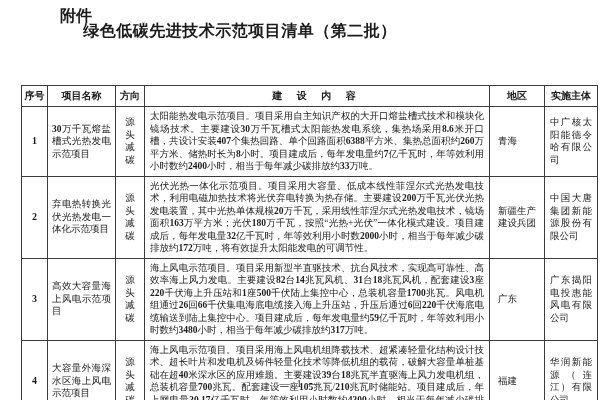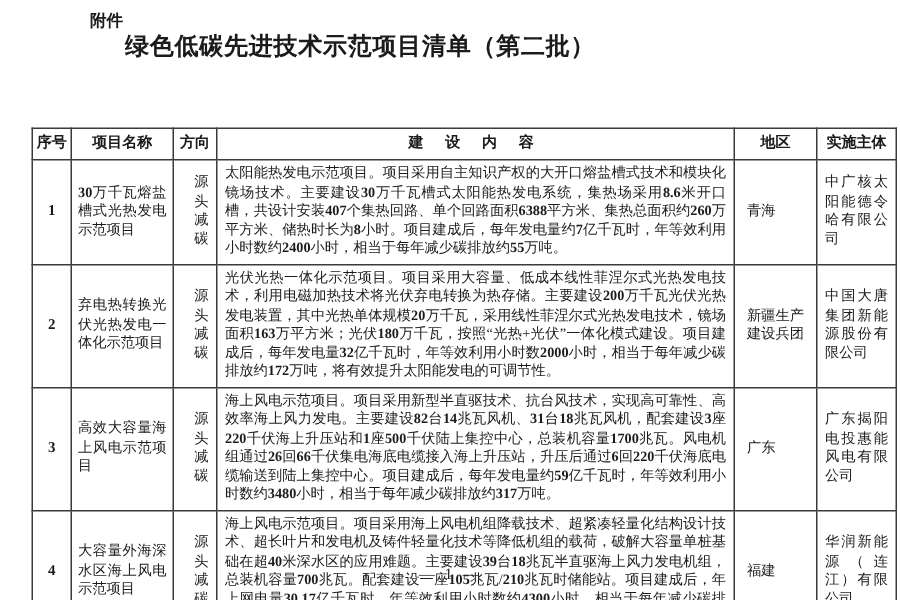--- a/index.html
+++ b/index.html
@@ -8,21 +8,21 @@
     background: #ffffff;
     color: #1b1b1b;
     font-family: "Liberation Serif", serif;
     position: relative;
     overflow: hidden;
   }
   .attachment {
     position: absolute;
     left: 28px;
     top: 6px;
-    font-size: 11px;
+    font-size: 16px;
     font-weight: bold;
     padding-left: 32px;
   }
   .doc-title {
     position: absolute;
     left: 0;
     top: 21px;
     width: 480px;
     text-align: center;
     font-size: 16px;
@@ -60,21 +60,21 @@
     text-align: center;
     font-weight: bold;
     font-size: 10px;
   }
   td.c-name {
     padding: 2px 4px;
     text-align: justify;
   }
   td.c-dir {
     padding: 2px 5px;
-    text-align: right;
+    text-align: center;
   }
   td.c-content {
     padding: 3px 5px;
     text-align: justify;
     line-height: 12.5px;
   }
   td.c-region {
     padding: 2px 8px;
     text-align: justify;
   }
@@ -119,21 +119,21 @@
         <th class="h-content">建 设 内 容</th>
         <th>地区</th>
         <th>实施主体</th>
       </tr>
     </thead>
     <tbody>
       <tr>
         <td class="c-index">1</td>
         <td class="c-name"><b>30</b>万千瓦熔盐槽式光热发电示范项目</td>
         <td class="c-dir">源头减碳</td>
-        <td class="c-content">太阳能热发电示范项目。项目采用自主知识产权的大开口熔盐槽式技术和模块化镜场技术。主要建设<b>30</b>万千瓦槽式太阳能热发电系统，集热场采用<b>8.6</b>米开口槽，共设计安装<b>407</b>个集热回路、单个回路面积<b>6388</b>平方米、集热总面积约<b>260</b>万平方米、储热时长为<b>8</b>小时。项目建成后，每年发电量约<b>7</b>亿千瓦时，年等效利用小时数约<b>2400</b>小时，相当于每年减少碳排放约<b>55</b>万吨。</td>
+        <td class="c-content">太阳能热发电示范项目。项目采用自主知识产权的大开口熔盐槽式技术和模块化镜场技术。主要建设<b>30</b>万千瓦槽式太阳能热发电系统，集热场采用<b>8.6</b>米开口槽，共设计安装<b>407</b>个集热回路、单个回路面积<b>6388</b>平方米、集热总面积约<b>260</b>万平方米、储热时长为<b>8</b>小时。项目建成后，每年发电量约<b>7</b>亿千瓦时，年等效利用小时数约<b>2400</b>小时，相当于每年减少碳排放约<b>33</b>万吨。</td>
         <td class="c-region">青海</td>
         <td class="c-entity">中广核太阳能德令哈有限公司</td>
       </tr>
       <tr>
         <td class="c-index">2</td>
         <td class="c-name">弃电热转换光伏光热发电一体化示范项目</td>
         <td class="c-dir">源头减碳</td>
         <td class="c-content">光伏光热一体化示范项目。项目采用大容量、低成本线性菲涅尔式光热发电技术，利用电磁加热技术将光伏弃电转换为热存储。主要建设<b>200</b>万千瓦光伏光热发电装置，其中光热单体规模<b>20</b>万千瓦，采用线性菲涅尔式光热发电技术，镜场面积<b>163</b>万平方米；光伏<b>180</b>万千瓦，按照“光热+光伏”一体化模式建设。项目建成后，每年发电量<b>32</b>亿千瓦时，年等效利用小时数<b>2000</b>小时，相当于每年减少碳排放约<b>172</b>万吨，将有效提升太阳能发电的可调节性。</td>
         <td class="c-region">新疆生产建设兵团</td>
         <td class="c-entity">中国大唐集团新能源股份有限公司</td>

